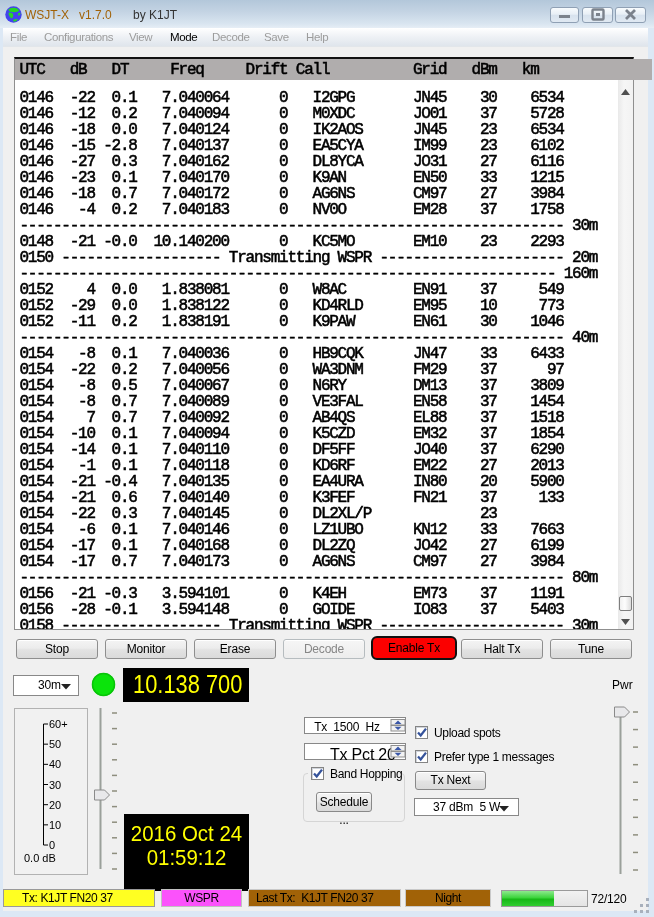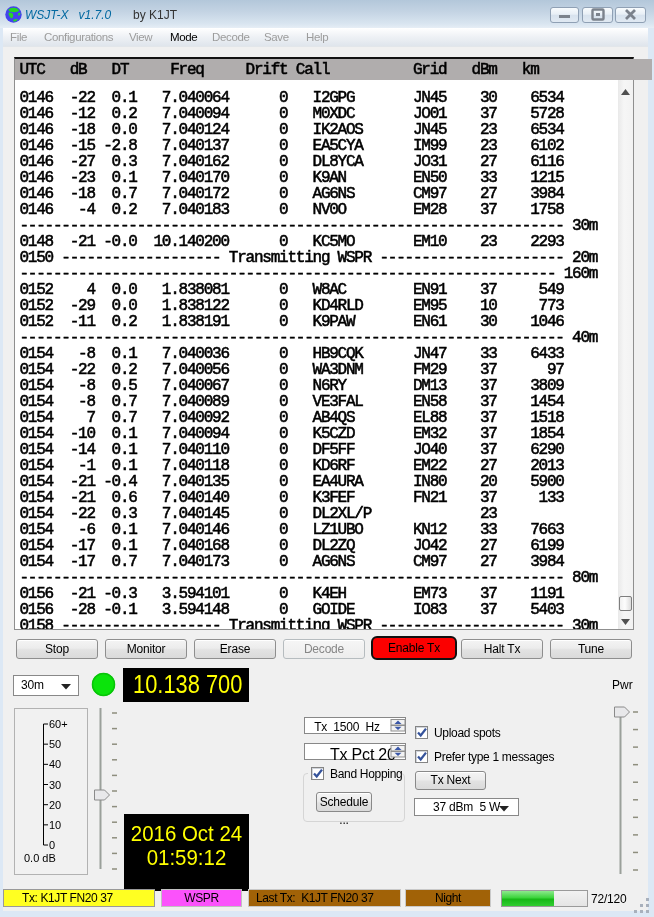--- a/index.html
+++ b/index.html
@@ -5,21 +5,21 @@
 * { margin:0; padding:0; box-sizing:border-box; }
 html,body { width:654px; height:917px; }
 body { position:relative; background:#f0f0f0; font-family:"Liberation Sans",sans-serif; overflow:hidden; }
 .abs { position:absolute; }
 
 #titlebar { left:0; top:0; width:654px; height:28px;
   background:linear-gradient(#b3c7da, #c3d3e3 40%, #d9e5f0 85%, #e6eef6); }
 #borderL { left:0; top:28px; width:3px; height:889px; background:#dce8f5; }
 #borderR { left:648px; top:28px; width:6px; height:889px; background:#dce8f5; }
 #borderB { left:0; top:911px; width:654px; height:6px; background:#dce8f5; }
-#title-text { left:25px; top:8px; font-size:12px; color:#0369a1;font-style:italic; }
+#title-text { left:25px; top:8px; font-size:12px; color:#a16207; }
 #title-by { left:133px; top:8px; font-size:12px; color:#333; }
 .winbtn { top:7px; height:16px; border:1px solid #8fa0b4; border-radius:3px;
   background:linear-gradient(#f8fbfd, #e8eff6 45%, #d7e2ee 50%, #e0e9f2); }
 .winbtn svg { position:absolute; left:0; top:0; }
 
 #menubar { left:3px; top:28px; width:645px; height:19px;
   background:linear-gradient(#ffffff, #eef1f5 50%, #dfe5ec); border-bottom:1px solid #e2e6ea;}
 .mi { position:absolute; top:31px; font-size:11.5px; letter-spacing:-0.35px; color:#9c9c9c; }
 
 #dframe { left:14px; top:57px; width:620px; height:573px; background:#fff;
@@ -147,21 +147,21 @@
   </svg>
 
 <div class="btn" style="left:16px">Stop</div>
 <div class="btn" style="left:105px">Monitor</div>
 <div class="btn" style="left:194px">Erase</div>
 <div class="btn dis" style="left:283px">Decode</div>
 <div class="btn" style="left:372px" id="btn-en">Enable Tx</div>
 <div class="btn" style="left:461px">Halt Tx</div>
 <div class="btn" style="left:550px">Tune</div>
 
-<div class="combo" style="left:13px;top:675px;width:66px;height:21px;line-height:19px;padding-left:7px">30m</div>
+<div class="combo" style="left:13px;top:675px;width:66px;height:21px;line-height:19px;padding-left:24px">30m</div>
 <svg class="abs" style="left:60px;top:683px" width="12" height="7">
     <path d="M1 1 L11 1 L6 6.5 Z" fill="#222"></path>
   </svg>
 <svg class="abs" style="left:91px;top:672px" width="25" height="25">
     <circle cx="12.5" cy="12.5" r="11.5" fill="#0be40b"></circle>
     <circle cx="12.5" cy="12.5" r="11" fill="none" stroke="#09c409" stroke-width="1.5"></circle>
   </svg>
 <div class="lcd" style="left:123px;top:668px;width:126px;height:34px;font-size:26px;line-height:33px">
     <div style="transform:scaleX(0.84)">10.138&nbsp;700</div>
   </div>

